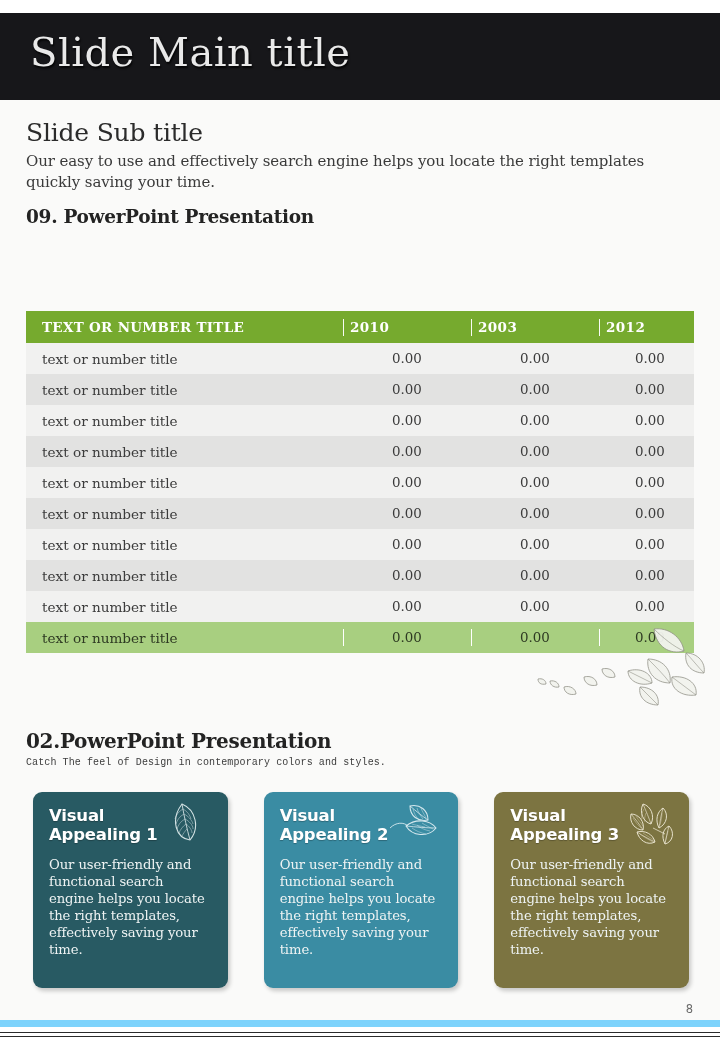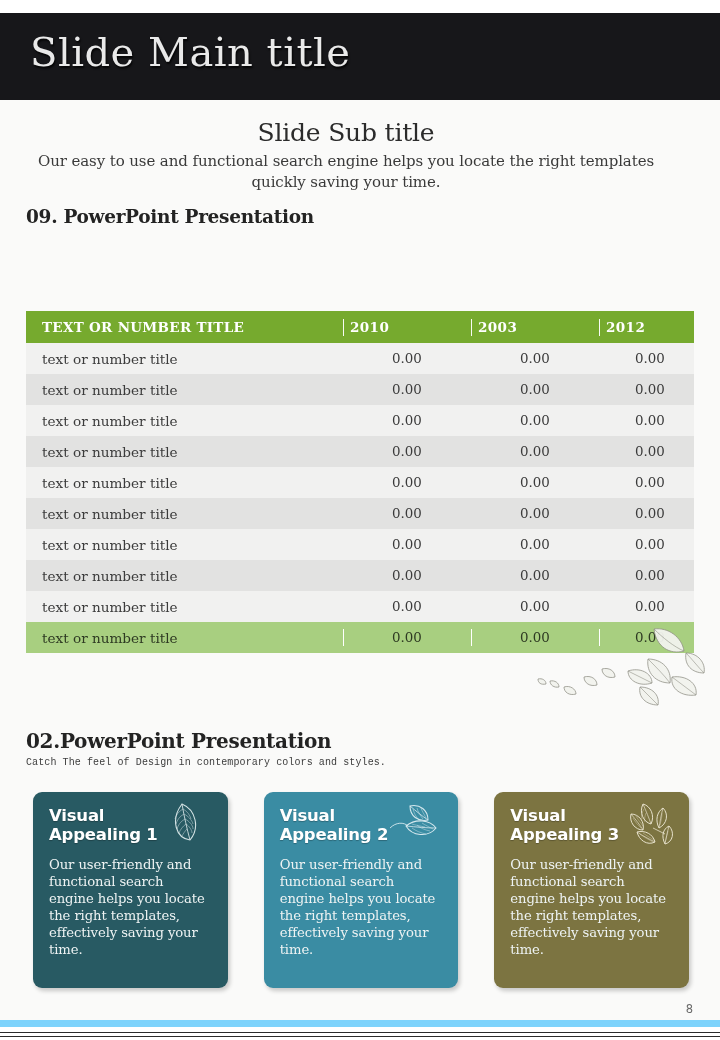--- a/index.html
+++ b/index.html
@@ -65,21 +65,20 @@
     text-shadow: 1px 2px 2px rgba(0,0,0,0.85);
     white-space: nowrap;
   }
 
   
   .subtitle-block {
     position: absolute;
     left: 26px;
     top: 106px;
     width: 640px;
-    text-align: center;
   }
   .subtitle {
     font-family: "DejaVu Serif", serif;
     font-size: 25px;
     font-weight: 400;
     color: #2b2b2b;
     line-height: 1.1;
     letter-spacing: -0.2px;
   }
   .subtitle-desc {
@@ -307,21 +306,21 @@
 <div class="slide">
 
   <div class="paper-texture"></div>
 
   <div class="header-band">
     <div class="main-title">Slide Main title</div>
   </div>
 
   <div class="subtitle-block">
     <div class="subtitle">Slide Sub title</div>
-    <div class="subtitle-desc">Our easy to use and functional search engine helps you locate the right templates quickly saving your time.</div>
+    <div class="subtitle-desc">Our easy to use and effectively search engine helps you locate the right templates quickly saving your time.</div>
   </div>
 
   <div class="section-01">
     <div class="section-heading">09. PowerPoint Presentation</div>
   </div>
 
   <table class="data-table">
     <colgroup>
       <col style="width:310px">
       <col style="width:14px">

